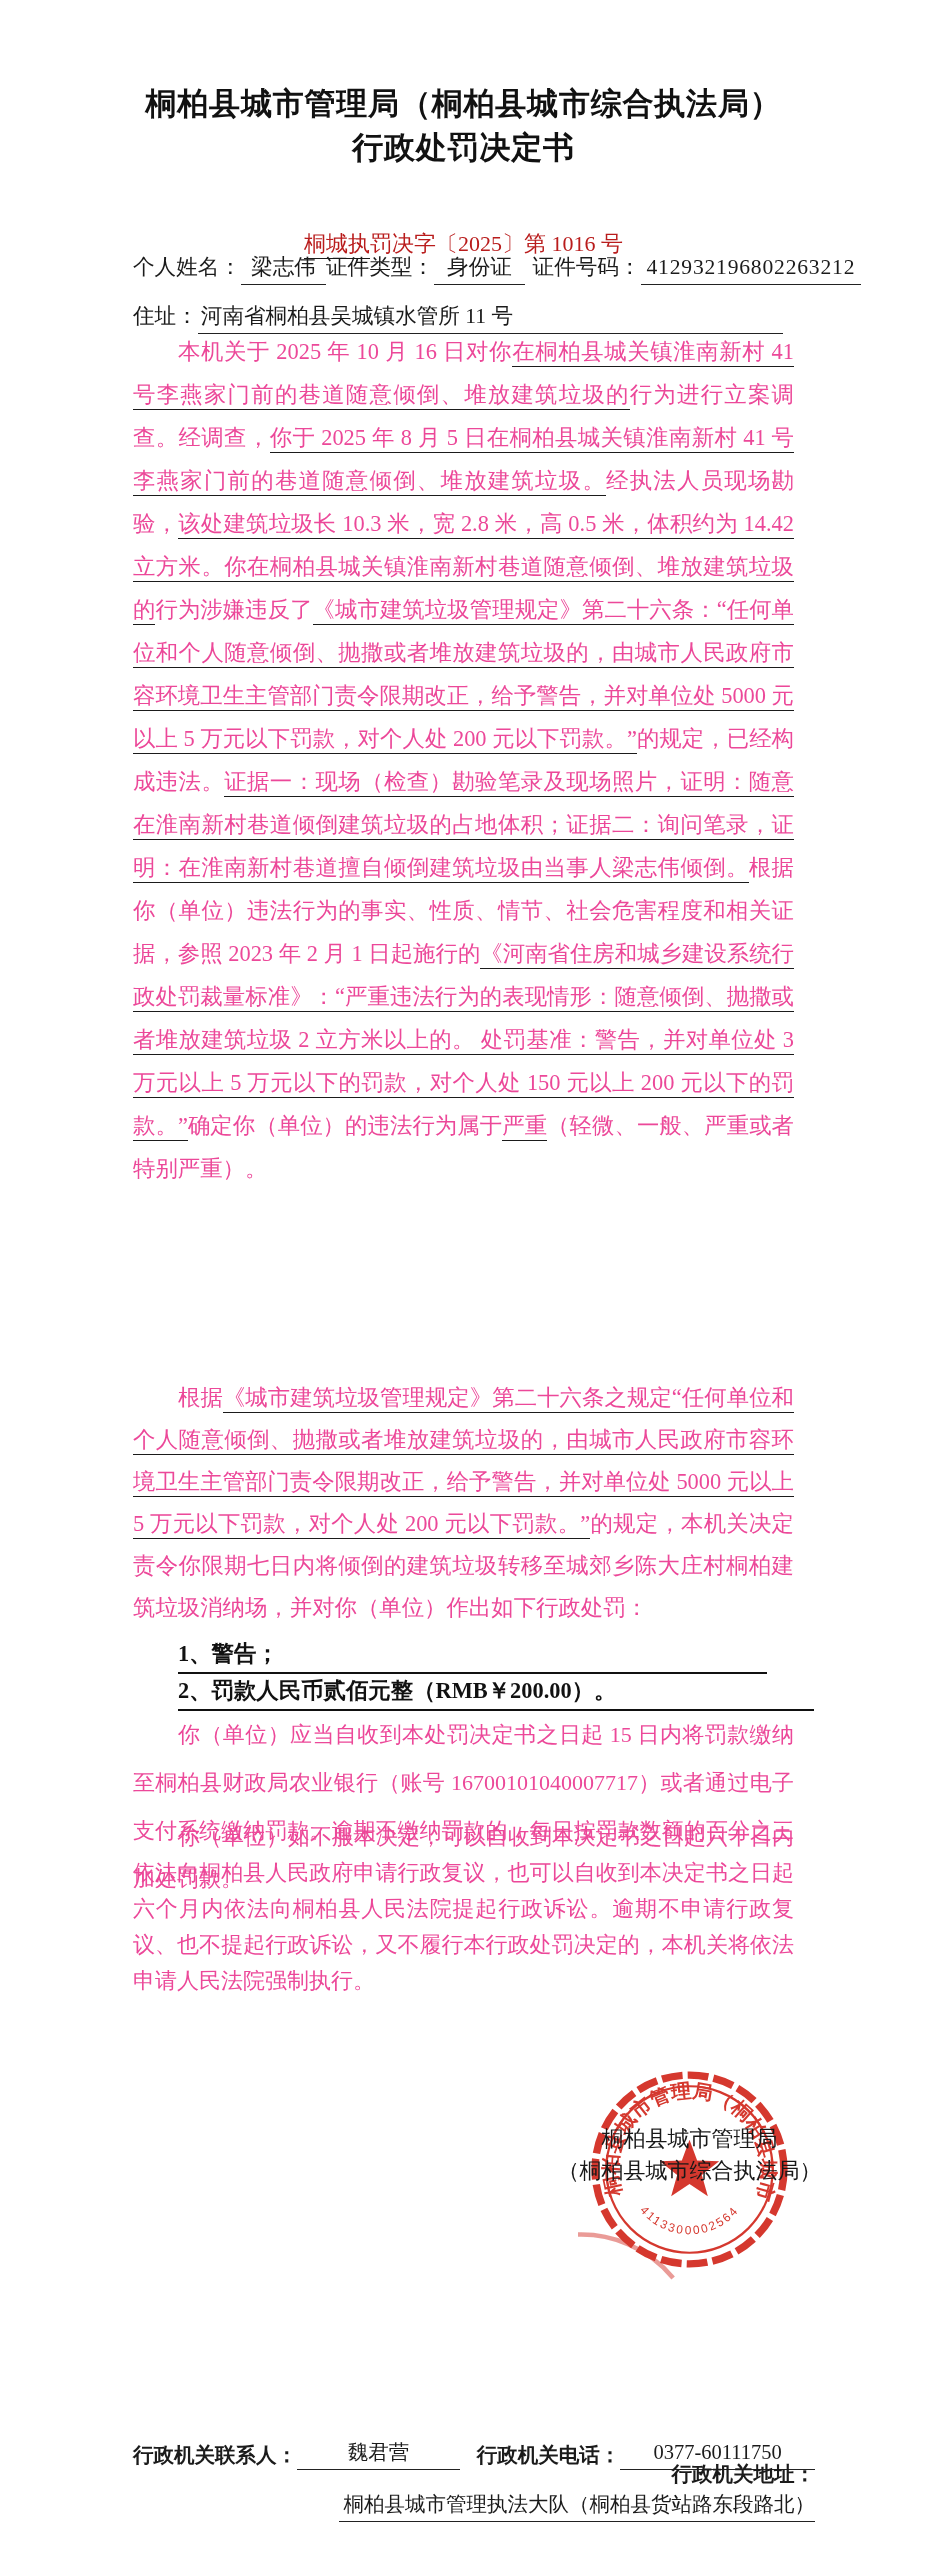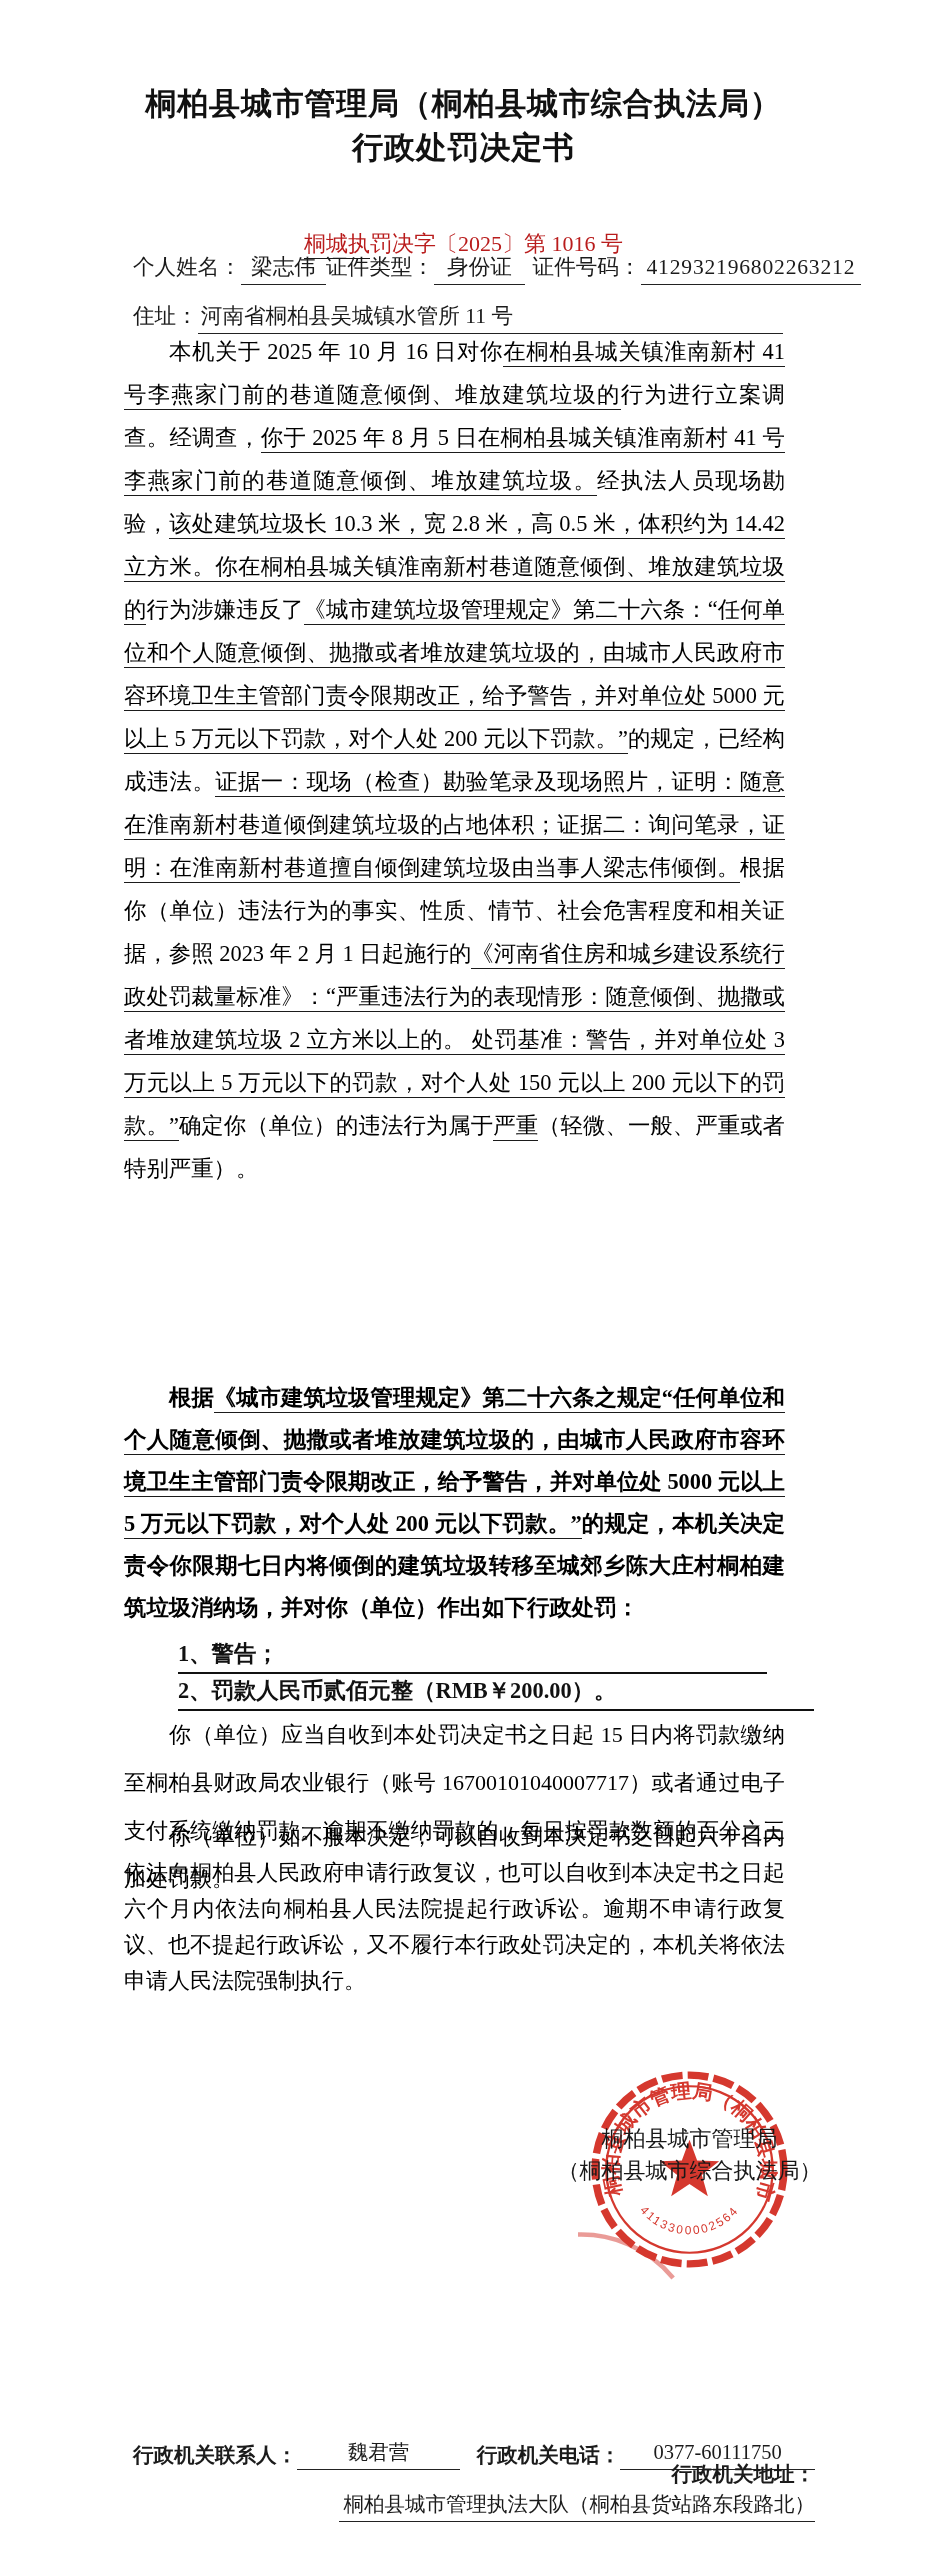--- a/index.html
+++ b/index.html
@@ -23,23 +23,23 @@
   .party-line{left:133px;width:682px;font-size:21.6px;line-height:30px;white-space:nowrap;}
   .party-1{top:252px;}
   .party-2{top:301px;}
   .lbl{color:#1b1b1b;}
   .uv{border-bottom:1.5px solid #222;padding:0 6px 2.3px 6px;display:inline-block;text-align:center;}
   .uv-name{min-width:73px;}
   .uv-idtype{min-width:79px;margin-right:7.6px;}
   .uv-idno{min-width:205px;letter-spacing:0.8px;}
   .uv-address{min-width:576px;text-align:left;padding-left:3px;}
   
-  .para{left:124px;width:661px;text-align:justify;text-indent:45px;color:#000000;}
+  .para{left:133px;width:661px;text-align:justify;text-indent:45px;color:#ec4899;}
   .p-facts{top:330px;font-size:22.4px;line-height:43px;}
-  .p-basis{top:1377px;font-size:22.4px;line-height:42px;font-weight:700;}
+  .p-basis{top:1377px;font-size:22.4px;line-height:42px;font-weight:400;}
   .p-payment{top:1711px;font-size:22px;line-height:48px;}
   .p-appeal{top:1819px;font-size:22px;line-height:36px;}
   .para .u{border-bottom:1.5px solid #1b1b1b;padding-bottom:1.5px;}
   
   .items{top:1637px;left:133px;width:661px;font-size:22.4px;font-weight:bold;color:#111;}
   .item{margin-left:45px;height:35px;line-height:33px;border-bottom:2.3px solid #111;}
   .item-1{width:589px;}
   .item-2{width:636px;}
   
   .stamp-text{

